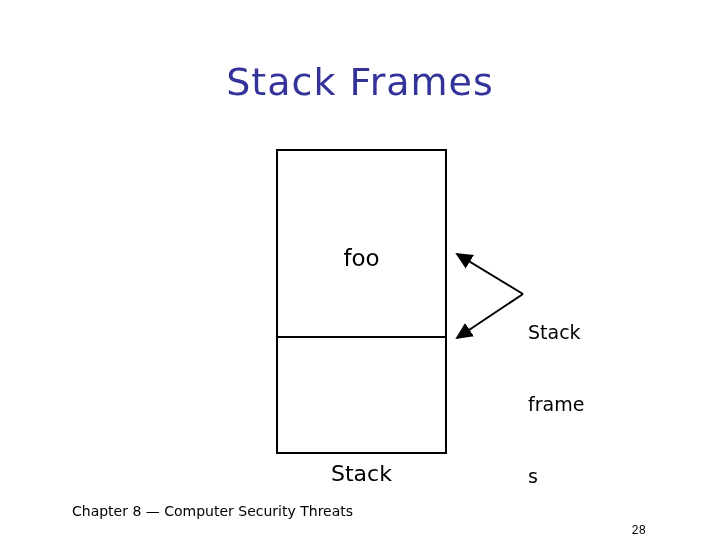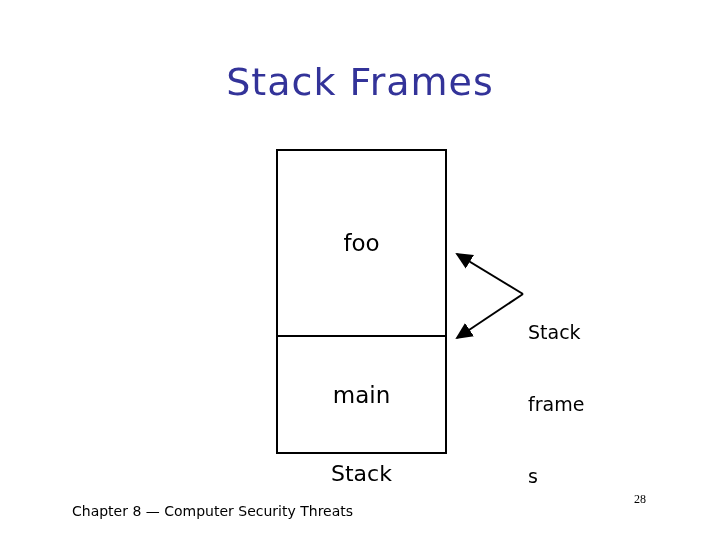--- a/index.html
+++ b/index.html
@@ -45,22 +45,23 @@
     flex-direction: column;
   }
   .frame {
     display: flex;
     align-items: center;
     justify-content: center;
     font-size: 23px;
     color: var(--text_color, #000);
   }
   .frame-top {
-    height: 186px;
+    height: 158px;
     border-bottom: 2px solid var(--line_color, #000);
+    margin-top: 29px;
   }
   .frame-bottom {
     flex: 1;
   }
   .stack-label {
     position: absolute;
     left: 276px;
     top: 461px;
     width: 171px;
     text-align: center;
@@ -87,39 +88,36 @@
   .footer-chapter {
     position: absolute;
     left: 72px;
     top: 503px;
     font-size: 14px;
     color: var(--text_color, #000);
   }
   .footer-page-number {
     position: absolute;
     right: 74px;
-    top: 492px;
+    top: 524px;
     font-size: 12px;
-    font-family: Liberation Serif, serif;
+    font-family: Liberation Mono, monospace;
     color: var(--text_color, #000);
   }
 </style>
 </head>
 <body>
 
 <div class="slide">
 
   <h1 class="slide-title">Stack Frames</h1>
 
   <div class="stack-box">
     <div class="frame frame-top">
       <span>foo</span>
-    </div>
-    <div class="frame frame-bottom">
-      <span>main</span>
     </div>
   </div>
 
   <div class="stack-label">Stack</div>
 
   <svg class="arrows-overlay" width="720" height="540" viewBox="0 0 720 540" xmlns="http://www.w3.org/2000/svg">
     <defs>
       <marker id="arrowhead" markerWidth="9" markerHeight="9" refX="7.5" refY="4.5" orient="auto">
         <path d="M0,0.5 L8.5,4.5 L0,8.5 z" fill="#000000"></path>
       </marker>

